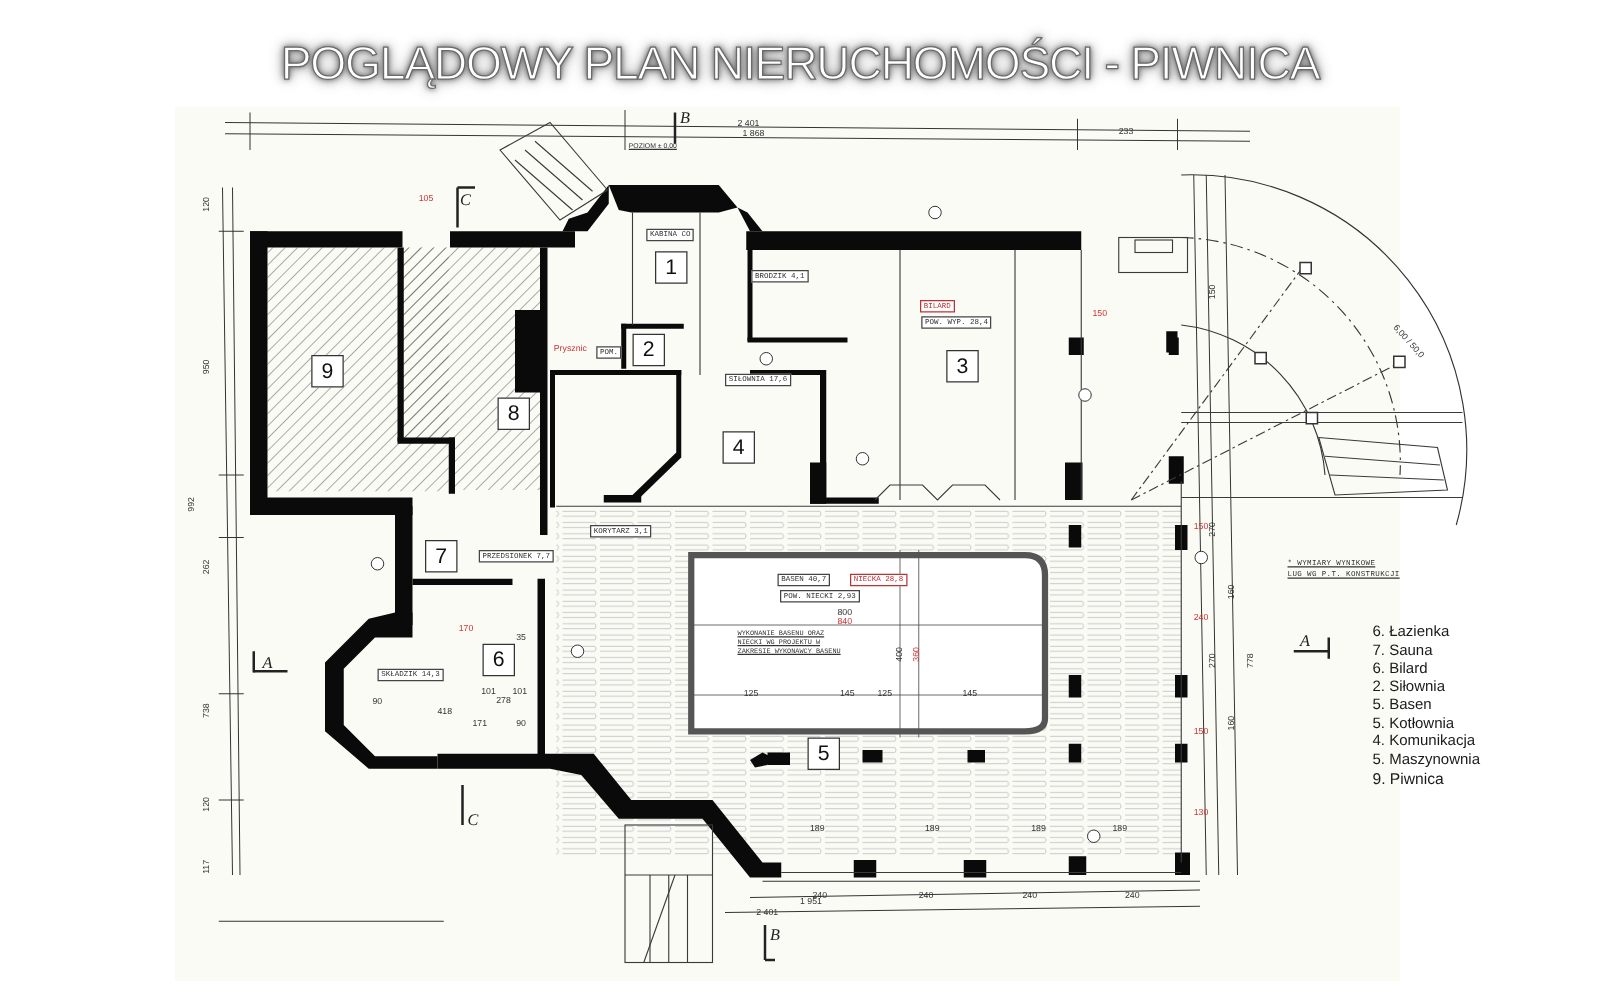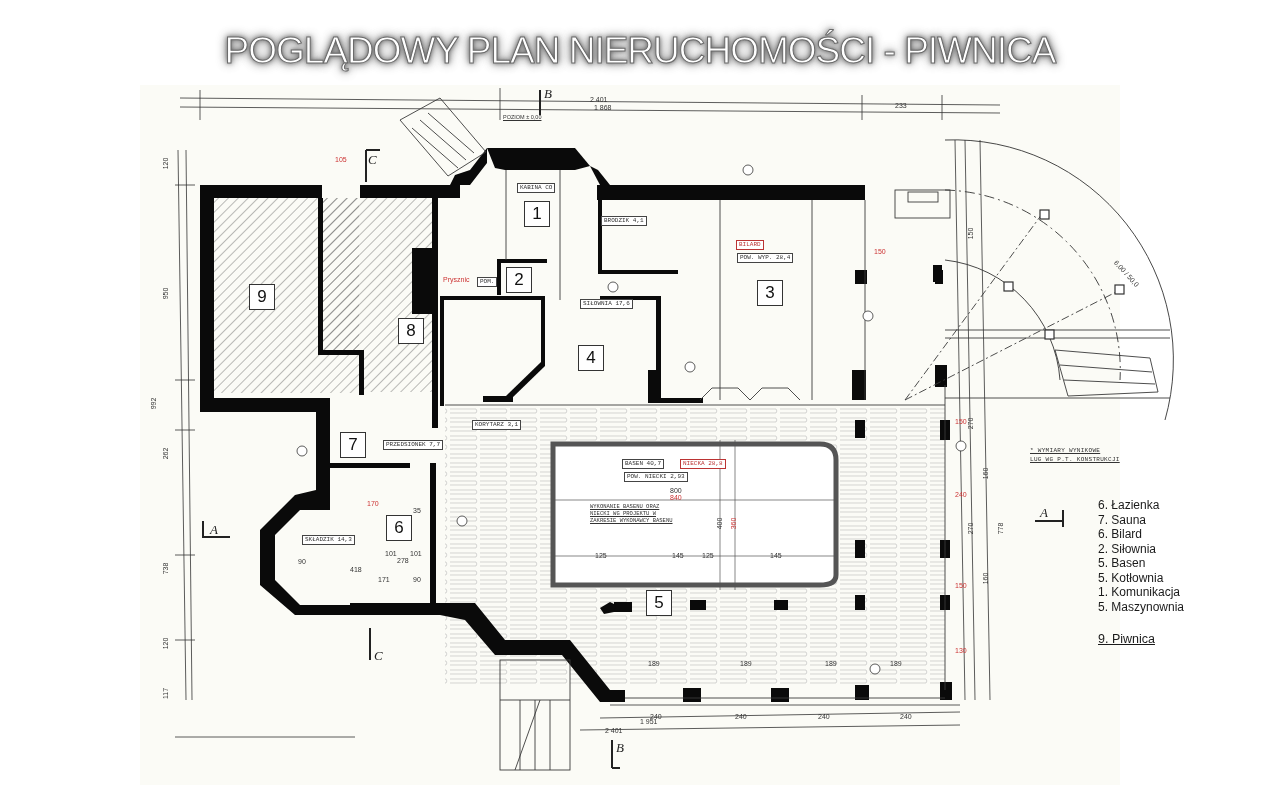--- a/index.html
+++ b/index.html
@@ -29,21 +29,21 @@
       background: #ffffff; border: 1px solid #333;
       font-size: 17px; line-height: 24px; text-align: center; color: #111;
       font-family: "Liberation Sans", sans-serif;
     }
     .legend {
       position: absolute; left: 1098px; top: 498px;
       font-family: "Liberation Sans", sans-serif;
       font-size: 12px; line-height: 14.5px; color: #1a1a1a;
     }
     .legend-item { white-space: nowrap; }
-    .legend-item.last { margin-top: 18px; font-size: 12.5px; text-decoration: underline; }
+    .legend-item.last { margin-top: 2px; font-size: 12.5px; }
     .note {
       position: absolute; left: 1030px; top: 446px;
       font-family: "Liberation Mono", monospace; font-size: 6px; color: #333;
       line-height: 9px; text-decoration: underline; letter-spacing: 0.3px;
     }
     .tag {
       position: absolute; font-family: "Liberation Mono", monospace;
       font-size: 6px; color: #333; border: 1px solid #444; background: #fff;
       padding: 0 2px; line-height: 8px; white-space: nowrap;
     }
@@ -352,16 +352,16 @@
   <div>LUG WG P.T. KONSTRUKCJI</div>
 </div>
 
 <div class="legend">
   <div class="legend-item">6. Łazienka</div>
   <div class="legend-item">7. Sauna</div>
   <div class="legend-item">6. Bilard</div>
   <div class="legend-item">2. Siłownia</div>
   <div class="legend-item">5. Basen</div>
   <div class="legend-item">5. Kotłownia</div>
-  <div class="legend-item">1. Komunikacja</div>
+  <div class="legend-item">4. Komunikacja</div>
   <div class="legend-item">5. Maszynownia</div>
   <div class="legend-item last">9. Piwnica</div>
 </div>
 
 </body></html>

